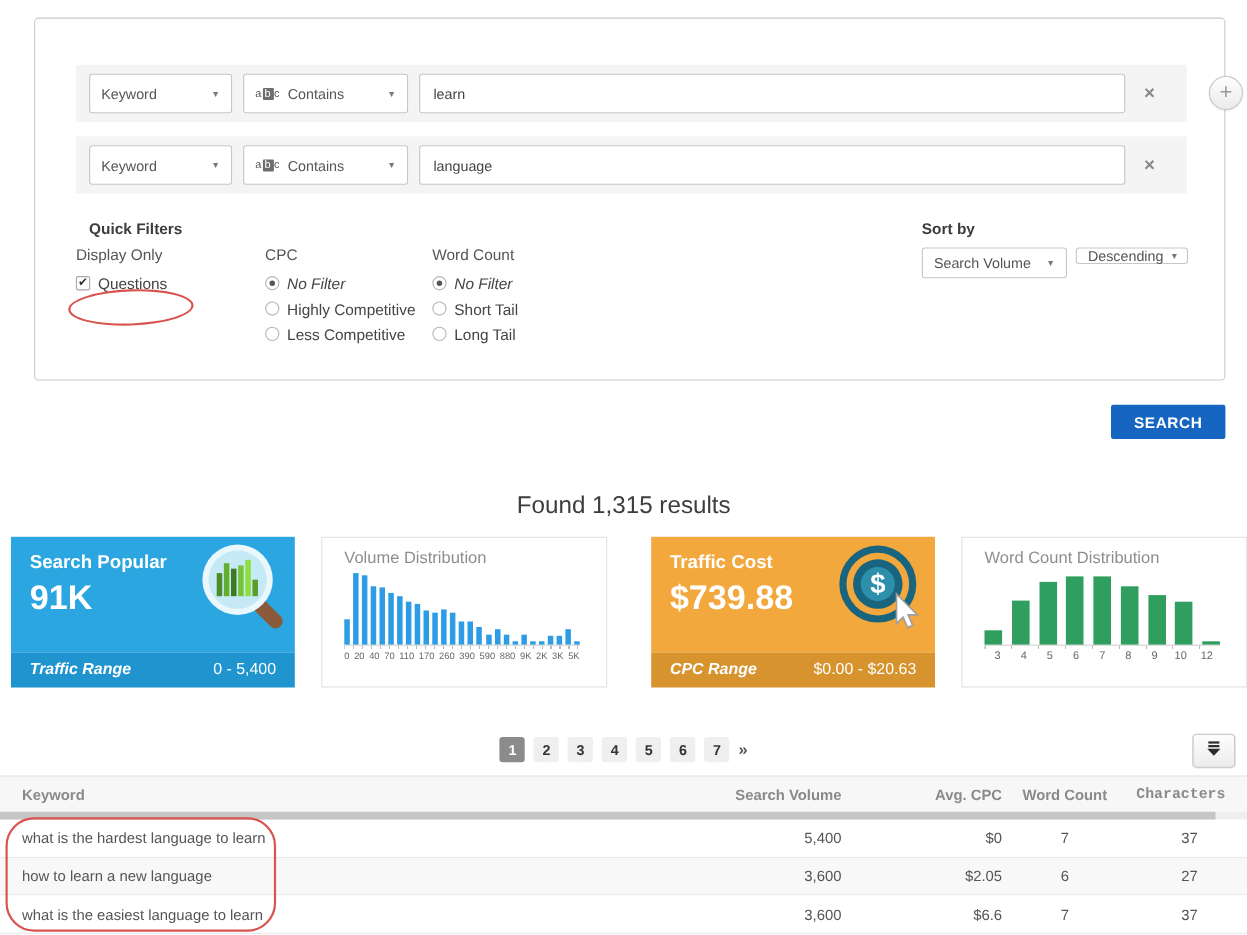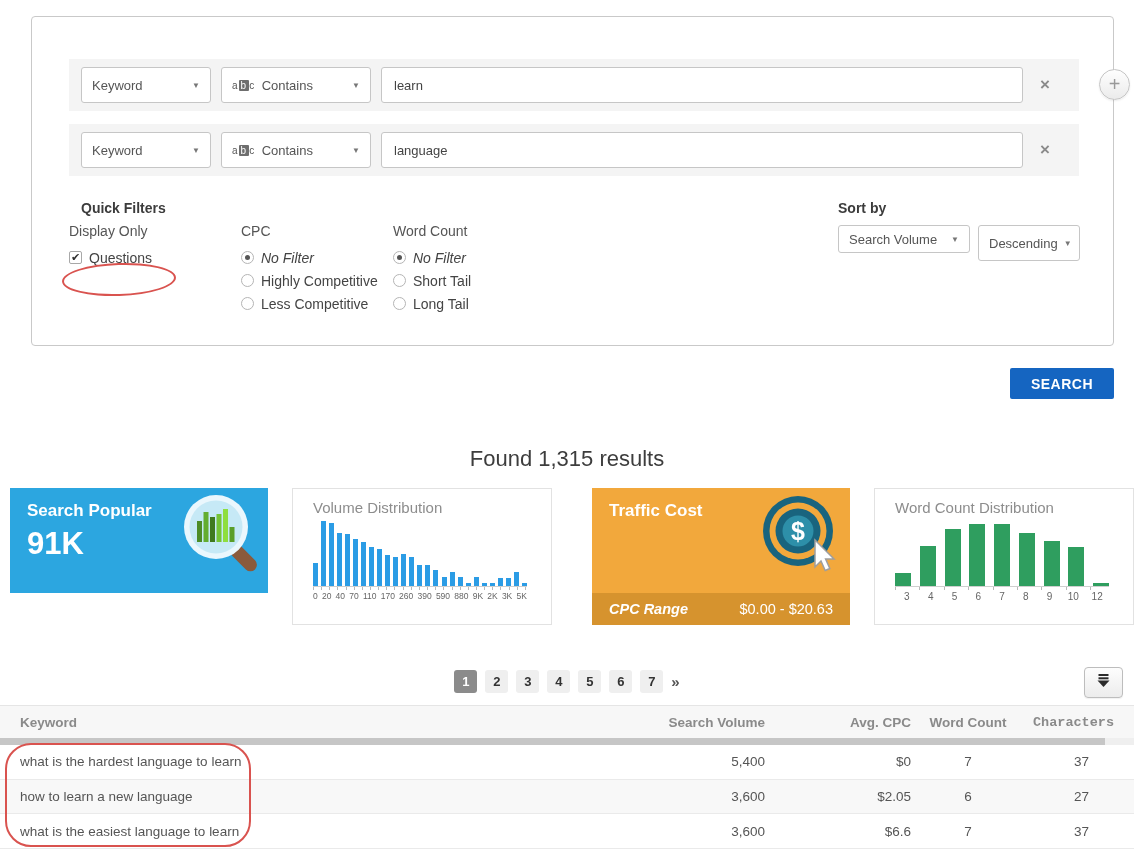--- a/index.html
+++ b/index.html
@@ -37,21 +37,21 @@
     margin-right:7px; font-size:11px; line-height:11px; text-align:center; color:#2f2f2f; flex:none; }
   .rd { width:13px; height:13px; border:1px solid #b5b5b5; border-radius:50%; margin-right:7px;
     position:relative; background:#fff; flex:none; }
   .rd.on::after { content:""; position:absolute; left:3px; top:3px; right:3px; bottom:3px;
     border-radius:50%; background:#555; }
 
   .sort-wrap { position:absolute; left:806px; top:183px; }
   .sort-title { font-size:14px; font-weight:bold; color:#3c3c3c; margin-bottom:9px; }
   .sort-row { display:flex; gap:8px; }
   .sel.sort1 { width:132px; height:28px; justify-content:space-between; }
-  .sel.sort2 { width:102px; height:36px; justify-content:space-between; }
+  .sel.sort2 { width:102px; height:15px; justify-content:space-between; }
 
   .search-btn { position:absolute; left:1010px; top:368px; width:104px; height:31px;
     border:none; border-radius:2px; color:#fff; font-weight:bold; font-size:14px;
     letter-spacing:0.5px; cursor:pointer; font-family:inherit; }
 
   .results-heading { position:absolute; top:446px; left:0; width:1134px; text-align:center;
     font-size:22px; color:#3d3d3d; font-weight:500; }
 
   
   .cards { position:absolute; top:488px; left:10px; width:1122px; display:flex; }
@@ -225,20 +225,24 @@
           <circle cx="34" cy="34" r="32" fill="#eaf7fd"></circle>
           <circle cx="34" cy="34" r="26.5" fill="#c6e9f6"></circle>
           <rect x="15" y="28" width="5" height="21" fill="#4d8c26"></rect>
           <rect x="21.5" y="19" width="5" height="30" fill="#63ad2f"></rect>
           <rect x="28" y="24" width="5" height="25" fill="#3f7a1e"></rect>
           <rect x="34.5" y="21" width="5" height="28" fill="#74c436"></rect>
           <rect x="41" y="16" width="5" height="33" fill="#8ede3f"></rect>
           <rect x="47.5" y="34" width="5" height="15" fill="#5a9e29"></rect>
         </svg>
       </span>
+    </div>
+    <div class="stat-foot" style="background: rgb(31, 148, 207);">
+      <span class="lab">Traffic Range</span>
+      <span>0 - 5,400</span>
     </div>
   </div>
 
   <div class="chart-card vol gap2">
     <div class="chart-title">Volume Distribution</div>
     <div class="bars">
         <div class="bar" style="height: 35%; background: rgb(43, 156, 229);"></div>
         <div class="bar" style="height: 100%; background: rgb(43, 156, 229);"></div>
         <div class="bar" style="height: 97%; background: rgb(43, 156, 229);"></div>
         <div class="bar" style="height: 82%; background: rgb(43, 156, 229);"></div>
@@ -281,20 +285,21 @@
         <span class="xl">9K</span>
         <span class="xl">2K</span>
         <span class="xl">3K</span>
         <span class="xl">5K</span>
       </div>
   </div>
 
   <div class="stat-card gap3">
     <div class="stat-body" style="background: rgb(242, 168, 60);">
       <div class="stat-title">Traffic Cost</div>
+      <div class="stat-value">$739.88</div>
       <span class="stat-icon">
         <svg width="82" height="86" viewBox="0 0 82 86">
           <circle cx="40" cy="38" r="35" fill="#19647e"></circle>
           <circle cx="40" cy="38" r="28.5" fill="#f2a83c"></circle>
           <circle cx="40" cy="38" r="22.5" fill="#19647e"></circle>
           <circle cx="40" cy="38" r="15.5" fill="#2d8fa9"></circle>
           <text x="40" y="46.5" text-anchor="middle" font-size="25" font-weight="bold" fill="#ffffff" font-family="Liberation Sans, sans-serif">$</text>
           <path d="M57 47 v27 l6 -6 l4.2 9.5 l4.6 -2 l-4.2 -9.5 h8.4 z" fill="#ffffff" stroke="#9e9e9e" stroke-width="1.5"></path>
         </svg>
       </span>

